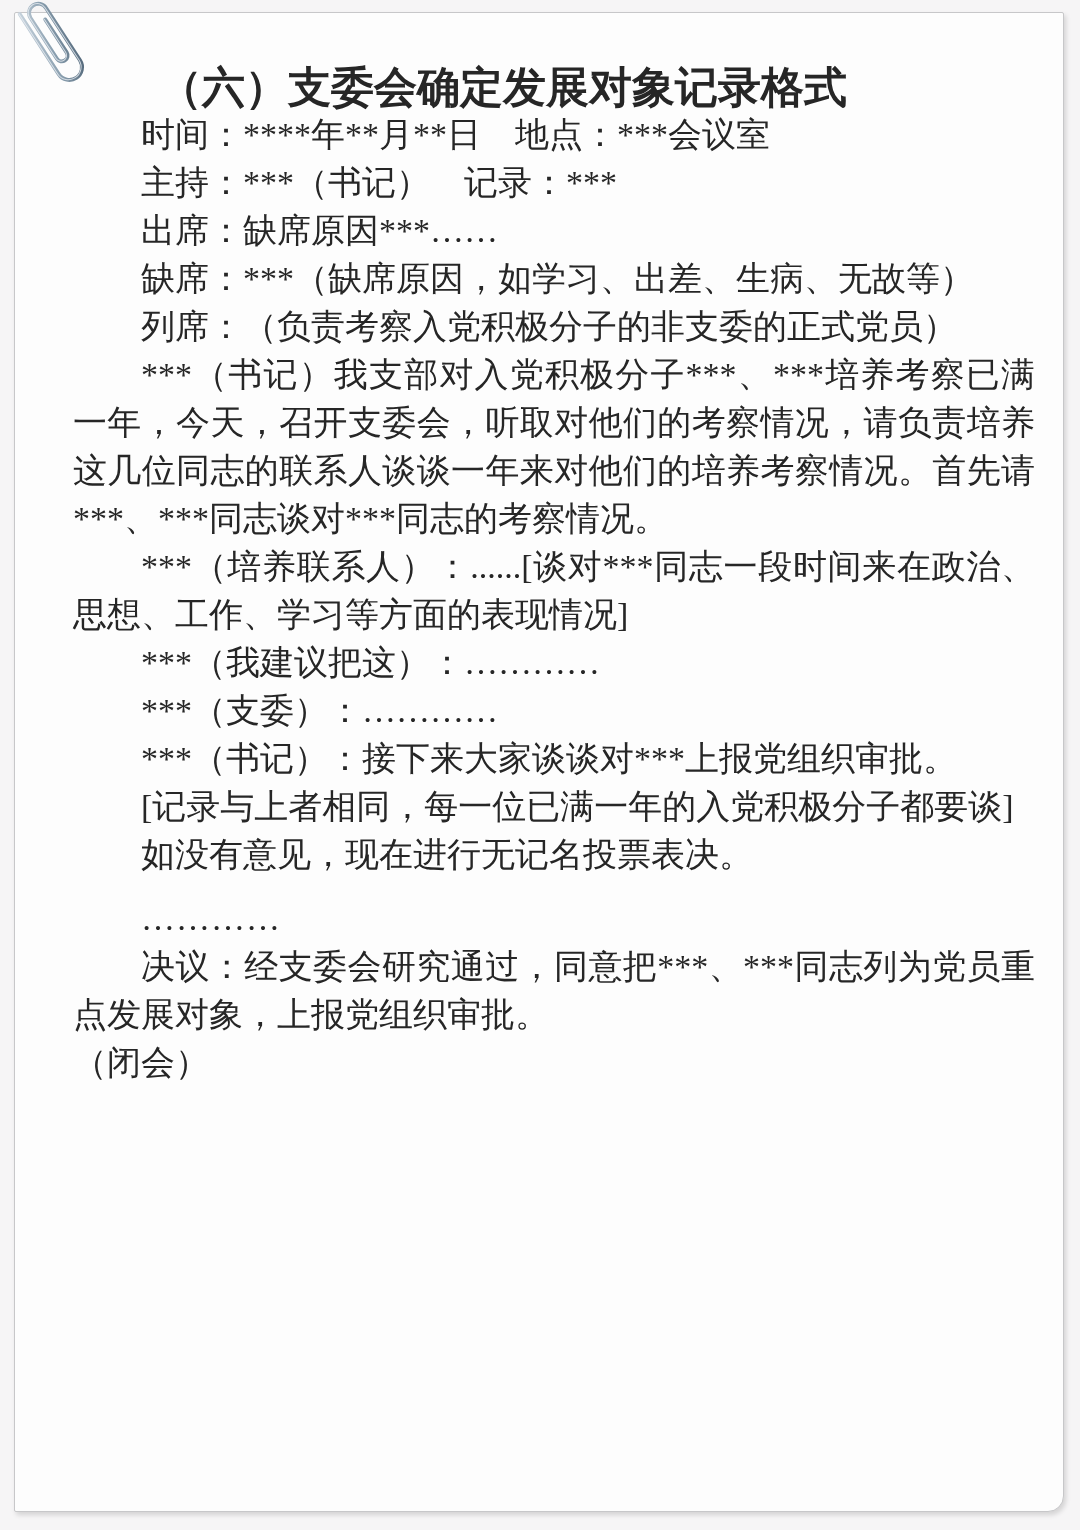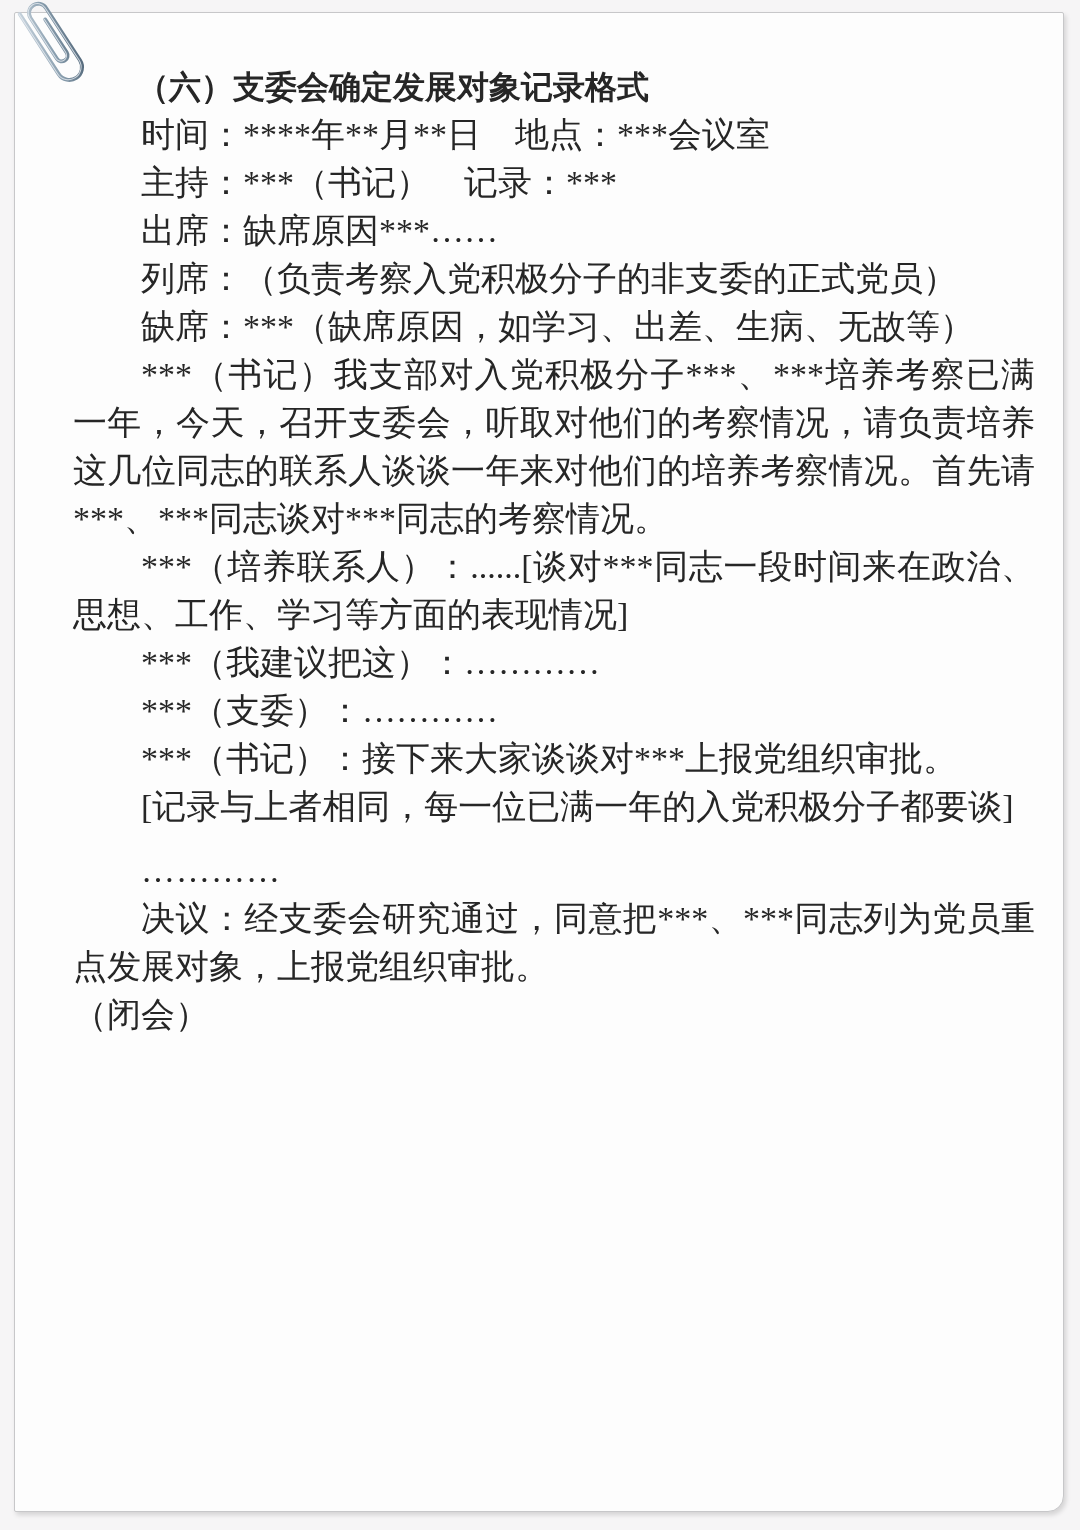--- a/index.html
+++ b/index.html
@@ -43,44 +43,45 @@
     text-justify: inter-ideograph;
   }
   .doc p {
     margin: 0;
     padding: 0;
     text-indent: 2em;
   }
   .doc p.title {
     font-family: "Liberation Sans", sans-serif;
     font-weight: bold;
-    font-size: 32px;
+    font-size: 43px;
     text-align: left;
   }
   .doc p.noindent { text-indent: 0; font-family: Liberation Serif, serif; }
   .doc p.dots { margin-top: 16px; letter-spacing: 1px; }
 </style>
 </head>
 <body>
 
 <div class="stage">
   <div class="sheet">
     <div class="doc" id="doc">
         <p class="title">（六）支委会确定发展对象记录格式</p>
         <p class="indent">时间：****年**月**日　地点：***会议室</p>
         <p class="indent">主持：***（书记）　记录：***</p>
         <p class="indent">出席：缺席原因***……</p>
+        <p class="indent">缺席：***（缺席原因，如学习、出差、生病、无故等）</p>
         <p class="indent">列席：（负责考察入党积极分子的非支委的正式党员）</p>
-        <p class="indent">缺席：***（缺席原因，如学习、出差、生病、无故等）</p>
         <p class="indent">***（书记）我支部对入党积极分子***、***培养考察已满一年，今天，召开支委会，听取对他们的考察情况，请负责培养这几位同志的联系人谈谈一年来对他们的培养考察情况。首先请***、***同志谈对***同志的考察情况。</p>
         <p class="indent">***（培养联系人）：......[谈对***同志一段时间来在政治、思想、工作、学习等方面的表现情况]</p>
         <p class="indent">***（我建议把这）：…………</p>
         <p class="indent">***（支委）：…………</p>
         <p class="indent">***（书记）：接下来大家谈谈对***上报党组织审批。</p>
         <p class="indent">[记录与上者相同，每一位已满一年的入党积极分子都要谈]</p>
+        <p class="indent">如没有意见，现在进行无记名投票表决。</p>
         <p class="dots">…………</p>
         <p class="indent">决议：经支委会研究通过，同意把***、***同志列为党员重点发展对象，上报党组织审批。</p>
         <p class="noindent">（闭会）</p>
       </div>
   </div>
   <svg class="paperclip" viewBox="0 0 36 90" xmlns="http://www.w3.org/2000/svg">
     <defs>
       <linearGradient id="clipGrad" x1="0" y1="0" x2="1" y2="1">
         <stop offset="0" stop-color="#c6d2dc"></stop>
         <stop offset="0.45" stop-color="#8ba0b0"></stop>

